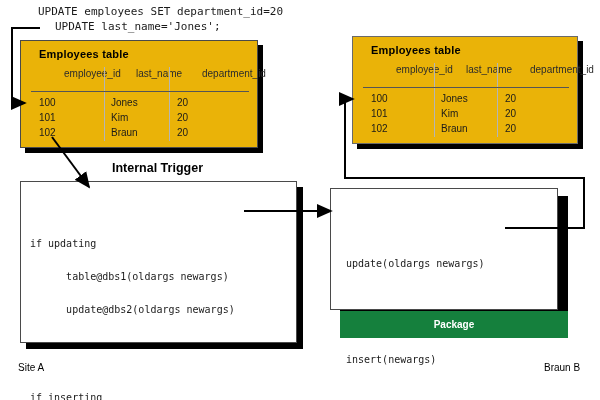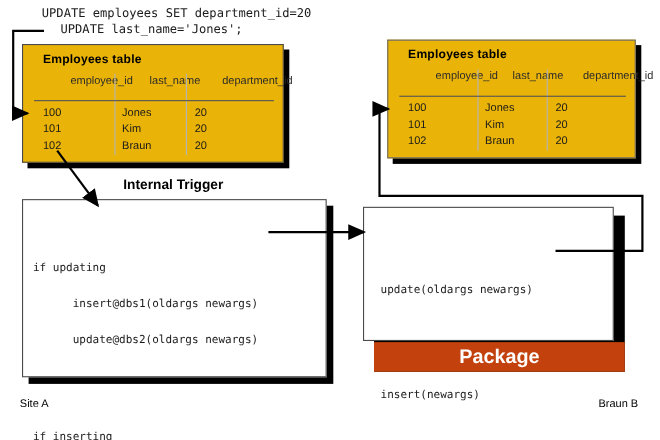--- a/index.html
+++ b/index.html
@@ -60,22 +60,22 @@
   }
   .pkg-front {
     position: absolute; left: 330px; top: 188px;
     width: 228px; height: 122px;
     background: #fff; border: 1px solid #4a4a4a;
   }
   .pkg-label-bar {
     position: absolute; left: 340px; top: 311px;
     width: 228px; height: 27px;
     display: flex; align-items: center; justify-content: center;
-    background: #c2410c; color: #fff;
-    font-size: 18px; font-weight: bold;
+    background: #15803d; color: #fff;
+    font-size: 10px; font-weight: bold;
   }
   .site-label { position: absolute; font-size: 10px; font-weight: normal; }
   .connectors {
     position: absolute; left: 0; top: 0; width: 600px; height: 400px;
     pointer-events: none;
   }
 </style>
 </head>
 <body>
 
@@ -120,21 +120,21 @@
     <div class="tcell" style="left:18px;  top:86px;">102</div>
     <div class="tcell" style="left:88px;  top:86px;">Braun</div>
     <div class="tcell" style="left:152px; top:86px;">20</div>
   </div>
 
   <div class="trigger-label">Internal Trigger</div>
   <div class="trigger-box"></div>
   <div class="code mono" style="left:30px; top:194px;">
     <div class="grp">
       <div>if updating</div>
-      <div>      insert@dbs1(oldargs newargs)</div>
+      <div>      table@dbs1(oldargs newargs)</div>
       <div>      update@dbs2(oldargs newargs)</div>
     </div>
     <div class="grp">
       <div>if inserting</div>
       
       
     </div>
     
   </div>
 

